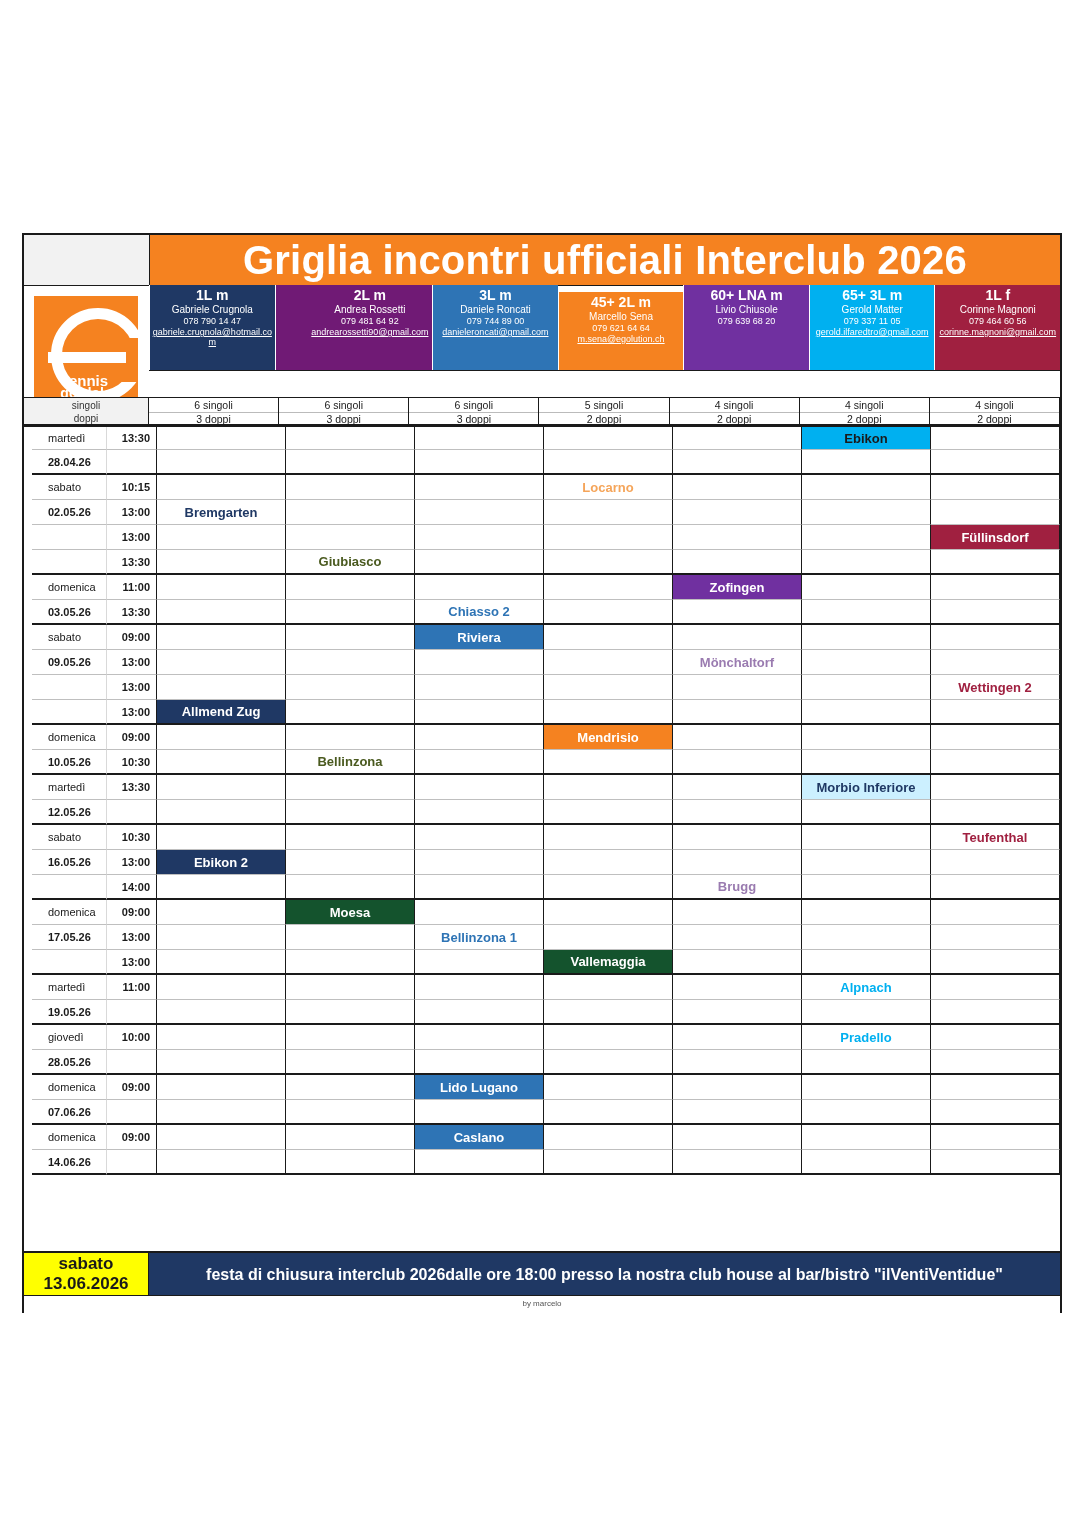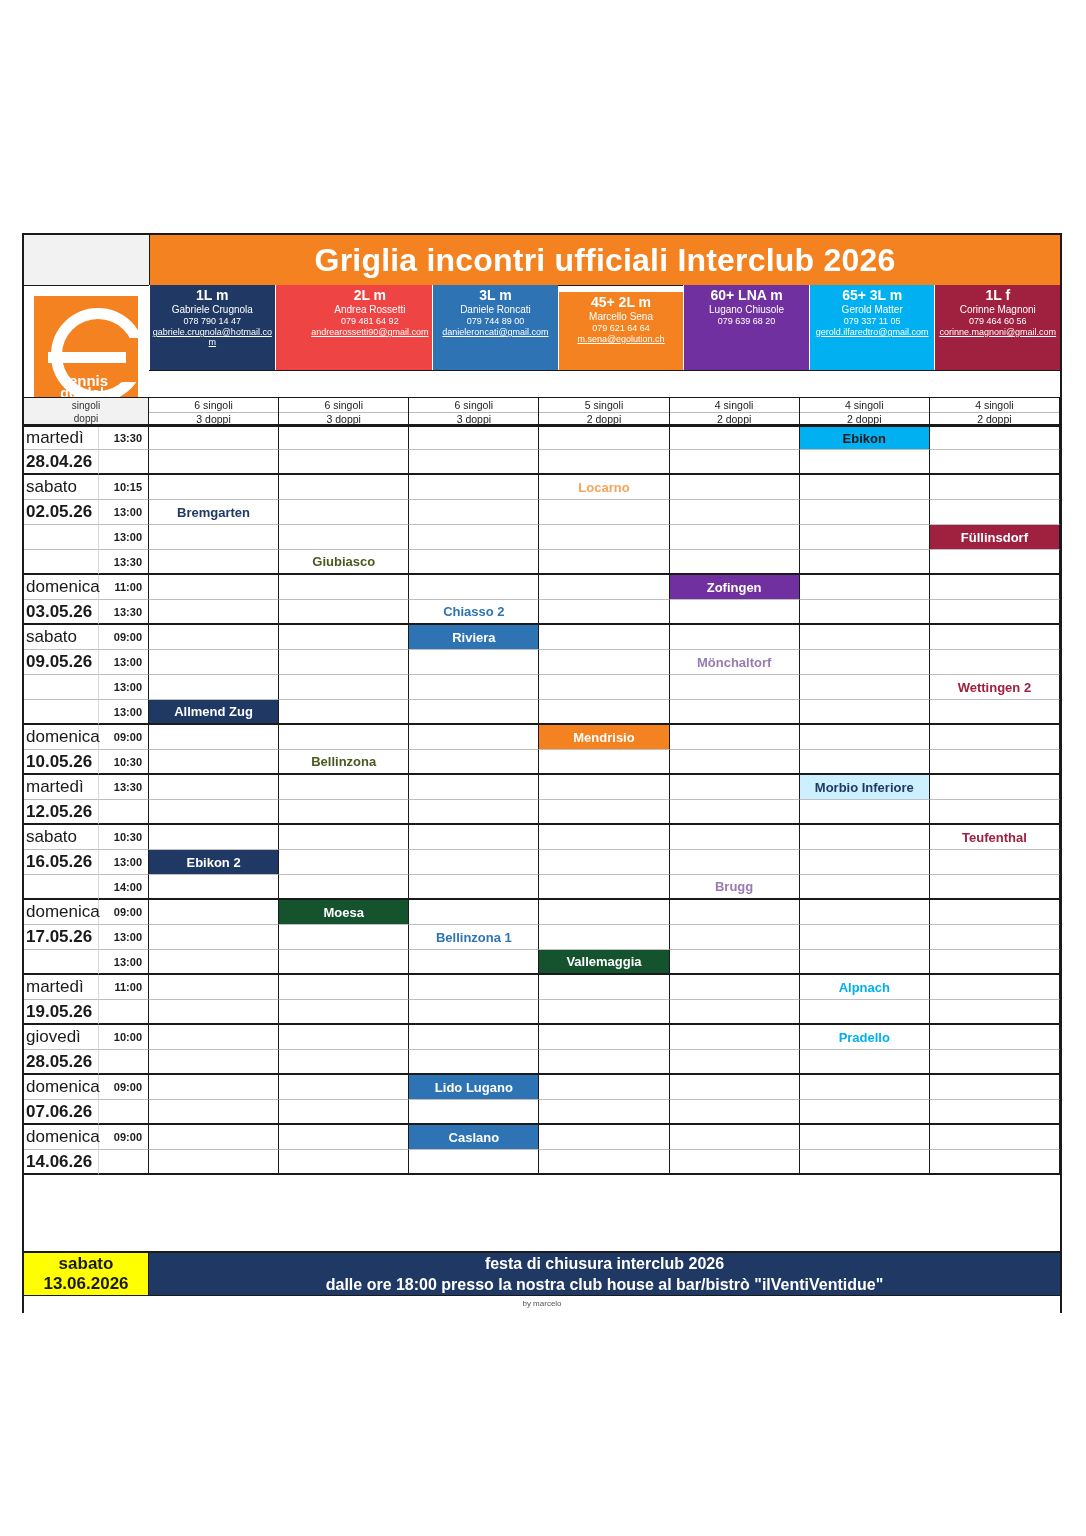--- a/index.html
+++ b/index.html
@@ -34,21 +34,21 @@
   }
   .title-left {
     width: 125px;
     background: #f2f2f2;
     border-right: 1px solid #1a1a1a;
   }
   .title-main {
     flex: 1;
     background: #f58220;
     color: #ffffff;
-    font-size: 32px;
+    font-size: 40px;
     font-weight: bold;
     display: flex;
     align-items: center;
     justify-content: center;
     letter-spacing: .2px;
   }
 
   
   .sponsor-row {
     display: flex;
@@ -269,26 +269,27 @@
   }
   .row {
     display: flex;
     height: 25px;
     box-sizing: border-box;
   }
   .row.first { border-top: 2px solid #1a1a1a; }
   .cell-date {
     width: 75px;
     border-right: 1px solid #d9d9d9;
-    font-size: 17px;
+    font-size: 11px;
     color: #1a1a1a;
-    padding-left: 2px;
+    padding-left: 16px;
     display: flex;
     align-items: center;
     box-sizing: border-box;
+    margin-left: 8px;
   }
   .cell-date.bold { font-weight: bold; }
   .cell-time {
     width: 50px;
     border-right: 1px solid #1a1a1a;
     font-size: 11px;
     font-weight: bold;
     color: #1a1a1a;
     display: flex;
     align-items: center;
@@ -342,21 +343,21 @@
     border-right: 1px solid #1a1a1a;
     box-sizing: border-box;
   }
   .footer-right {
     flex: 1;
     background: #1f3864;
     color: #ffffff;
     font-size: 16px;
     font-weight: bold;
     display: flex;
-    flex-direction: column;
+    flex-direction: row;
     align-items: center;
     justify-content: center;
     line-height: 21px;
   }
   .byline {
     height: 28px;
     font-size: 8px;
     color: #555;
     text-align: center;
     line-height: 16px;
@@ -402,41 +403,41 @@
       </div>
     </div>
 
     <div class="cap-wrap">
         <div class="cap" style="background: rgb(31, 56, 100);">
           <div class="team">1L m</div>
           <div class="name">Gabriele Crugnola</div>
           <div class="tel">078 790 14 47</div>
           <div class="mail">gabriele.crugnola@hotmail.com</div>
         </div>
-        <div class="cap" style="background: #ef4444; padding-left: 32px;">
+        <div class="cap" style="background: #701a75; padding-left: 32px;">
           <div class="team">2L m</div>
           <div class="name">Andrea Rossetti</div>
           <div class="tel">079 481 64 92</div>
           <div class="mail">andrearossetti90@gmail.com</div>
         </div>
         <div class="cap" style="background: rgb(46, 116, 181);">
           <div class="team">3L m</div>
           <div class="name">Daniele Roncati</div>
           <div class="tel">079 744 89 00</div>
           <div class="mail">danieleroncati@gmail.com</div>
         </div>
         <div class="cap" style="background: rgb(245, 130, 32); margin-top: 7px;">
           <div class="team">45+ 2L m</div>
           <div class="name">Marcello Sena</div>
           <div class="tel">079 621 64 64</div>
           <div class="mail">m.sena@egolution.ch</div>
         </div>
         <div class="cap" style="background: rgb(112, 48, 160);">
           <div class="team">60+ LNA m</div>
-          <div class="name">Lugano Chiusole</div>
+          <div class="name">Livio Chiusole</div>
           <div class="tel">079 639 68 20</div>
           <div class="mail"></div>
         </div>
         <div class="cap" style="background: rgb(0, 176, 240);">
           <div class="team">65+ 3L m</div>
           <div class="name">Gerold Matter</div>
           <div class="tel">079 337 11 05</div>
           <div class="mail">gerold.ilfaredtro@gmail.com</div>
         </div>
         <div class="cap" style="background: rgb(160, 32, 64);">

